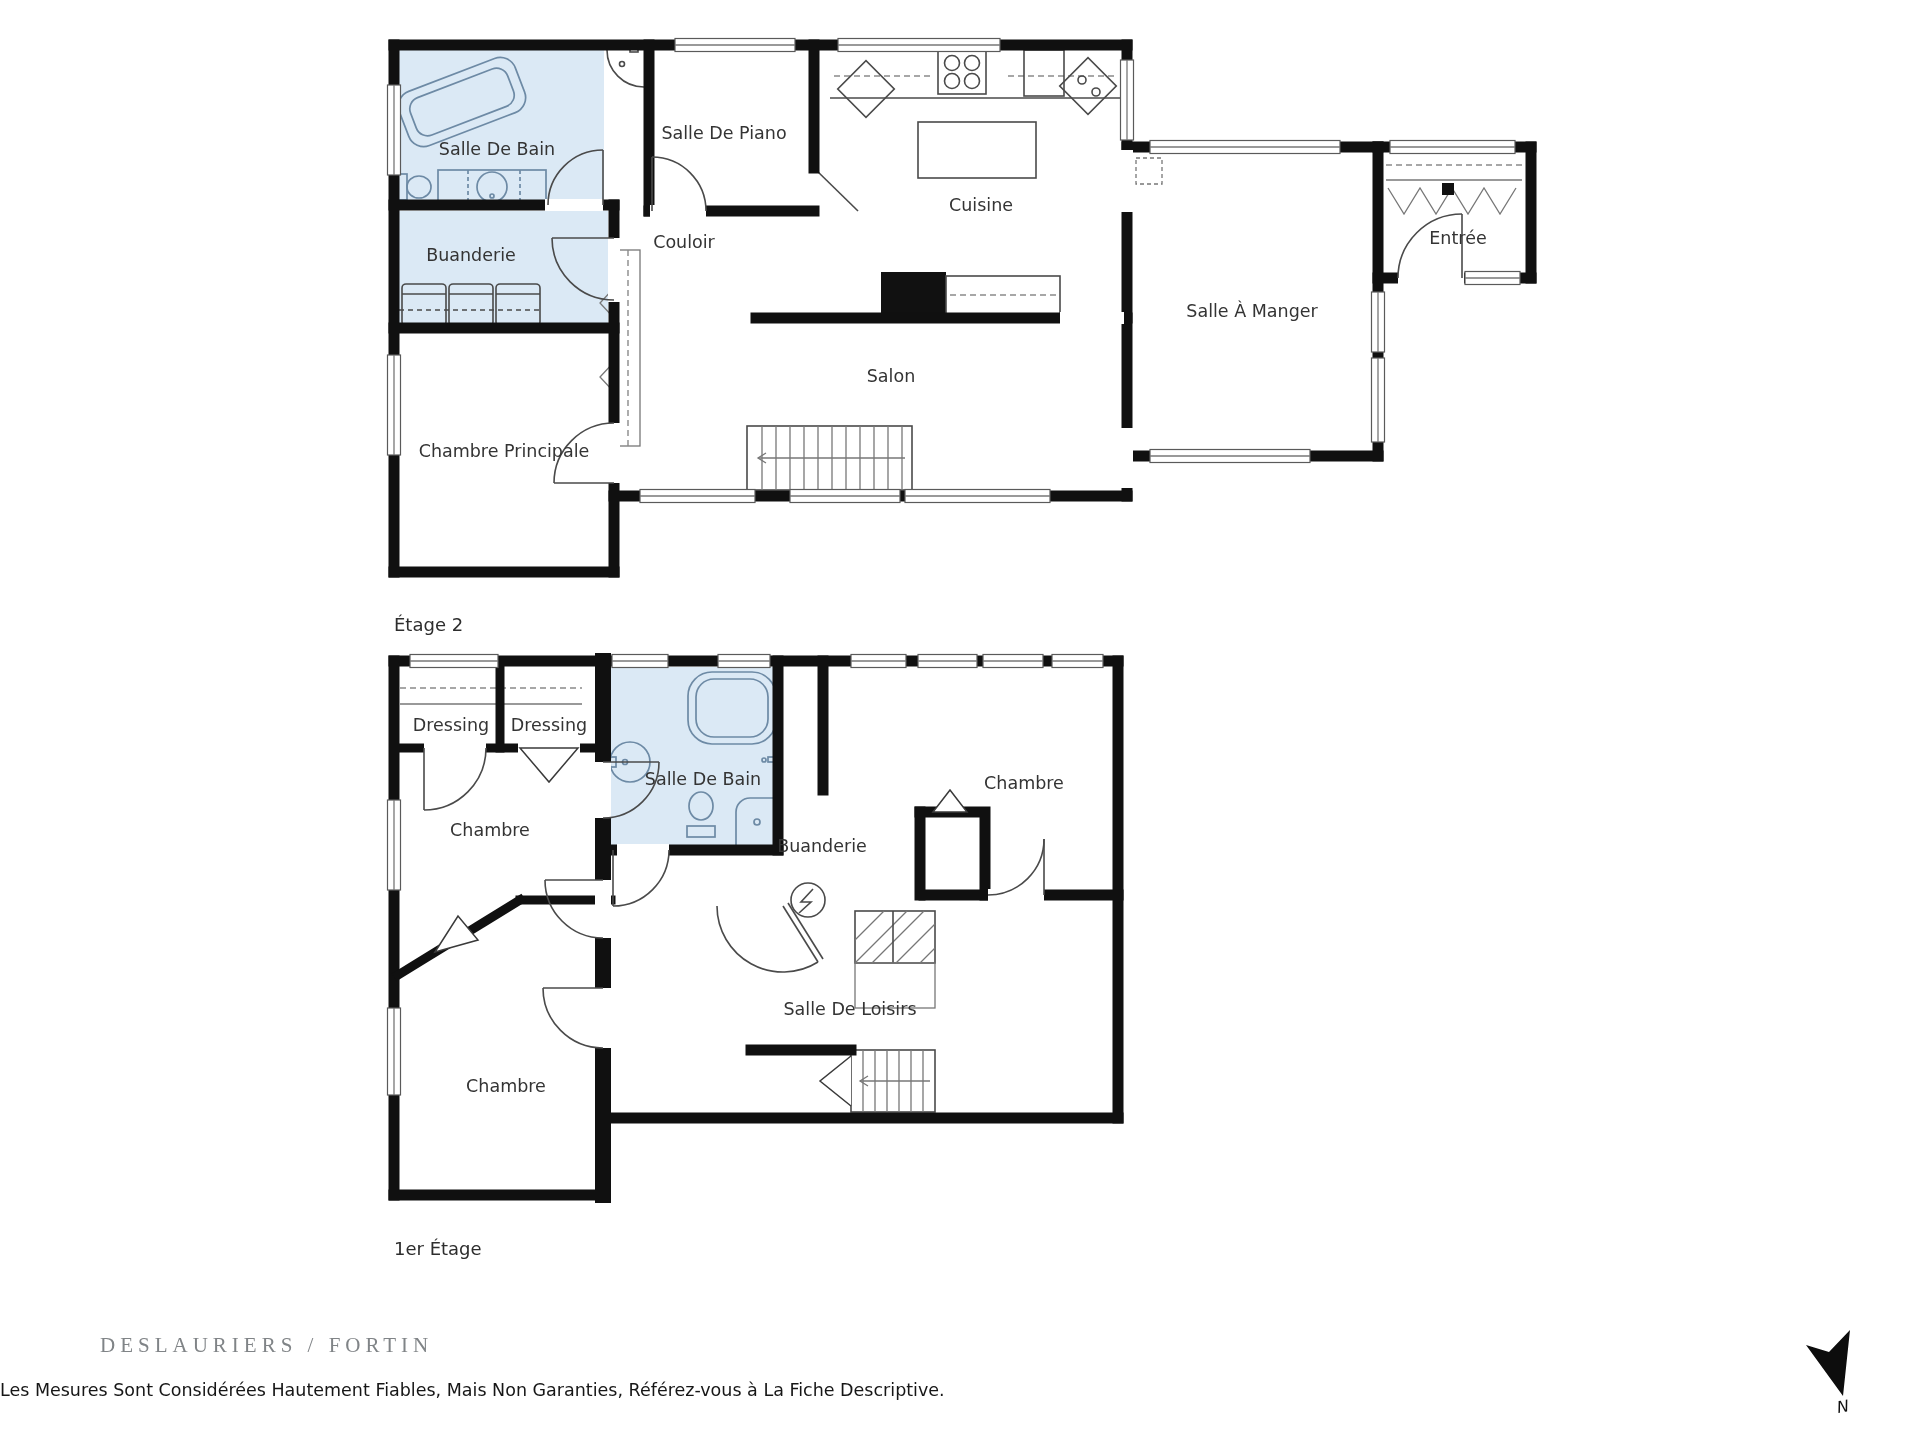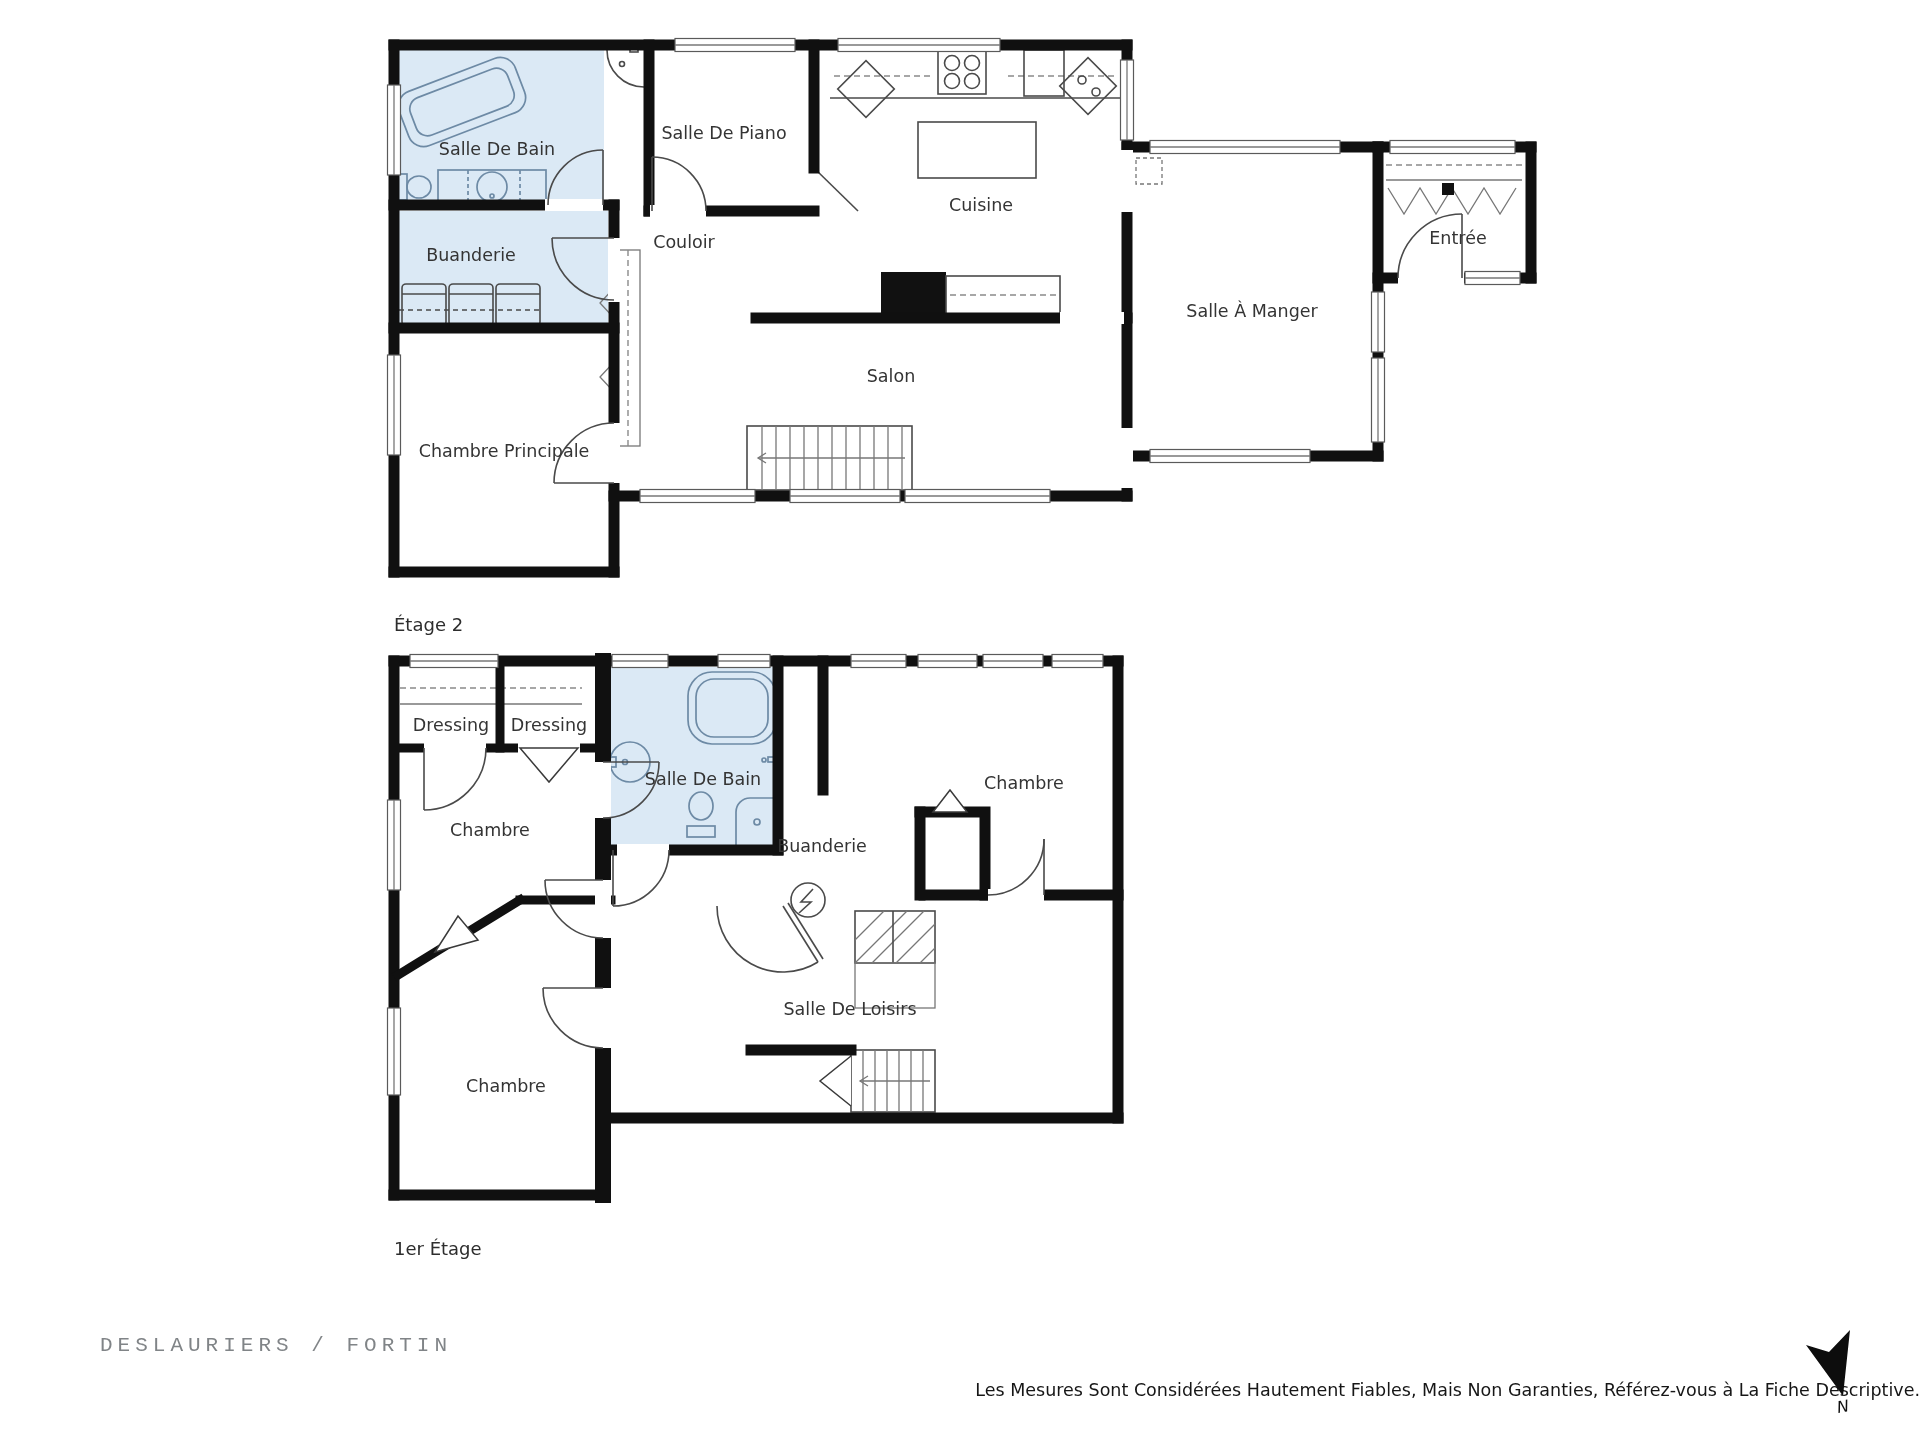--- a/index.html
+++ b/index.html
@@ -18,23 +18,23 @@
   .chev{fill:#ffffff;stroke:#3a3a3a;stroke-width:1.5;}
   .blk{fill:#111;stroke:none;}
   .lbl{font:17.5px "DejaVu Sans",sans-serif;fill:#343434;text-anchor:middle;}
   .cap{font:18px "DejaVu Sans",sans-serif;fill:#2d2d2d;}
   
   .logo{position:absolute;left:100px;top:1330px;line-height:1.1;}
   .logo .l1{font-family:"Liberation Sans",sans-serif;font-size:37px;font-weight:700;
             color:#2b2e31;letter-spacing:1px;}
   .logo .amp{color:#e30613;}
   .logo .reg{font-size:13px;vertical-align:super;color:#2b2e31;font-weight:400;}
-  .logo .l2{font-family:Liberation Mono, monospace;font-size:21px;color:#808487;
+  .logo .l2{font-family:Liberation Serif, serif;font-size:21px;color:#808487;
             letter-spacing:5px;margin-top:4px;}
-  .disclaimer{position:absolute;left:0;top:1380px;width:1920px;text-align:right;
+  .disclaimer{position:absolute;left:0;top:1380px;width:1920px;text-align:left;
               font-size:17.5px;color:#161616;}
   .north{position:absolute;left:1788px;top:1318px;}
   .north .n{font:italic 16px "DejaVu Sans",sans-serif;fill:#111;}
 </style>
 </head>
 <body>
 
 <div id="canvas">
 
 <svg width="1920" height="1440" viewBox="0 0 1920 1440">

